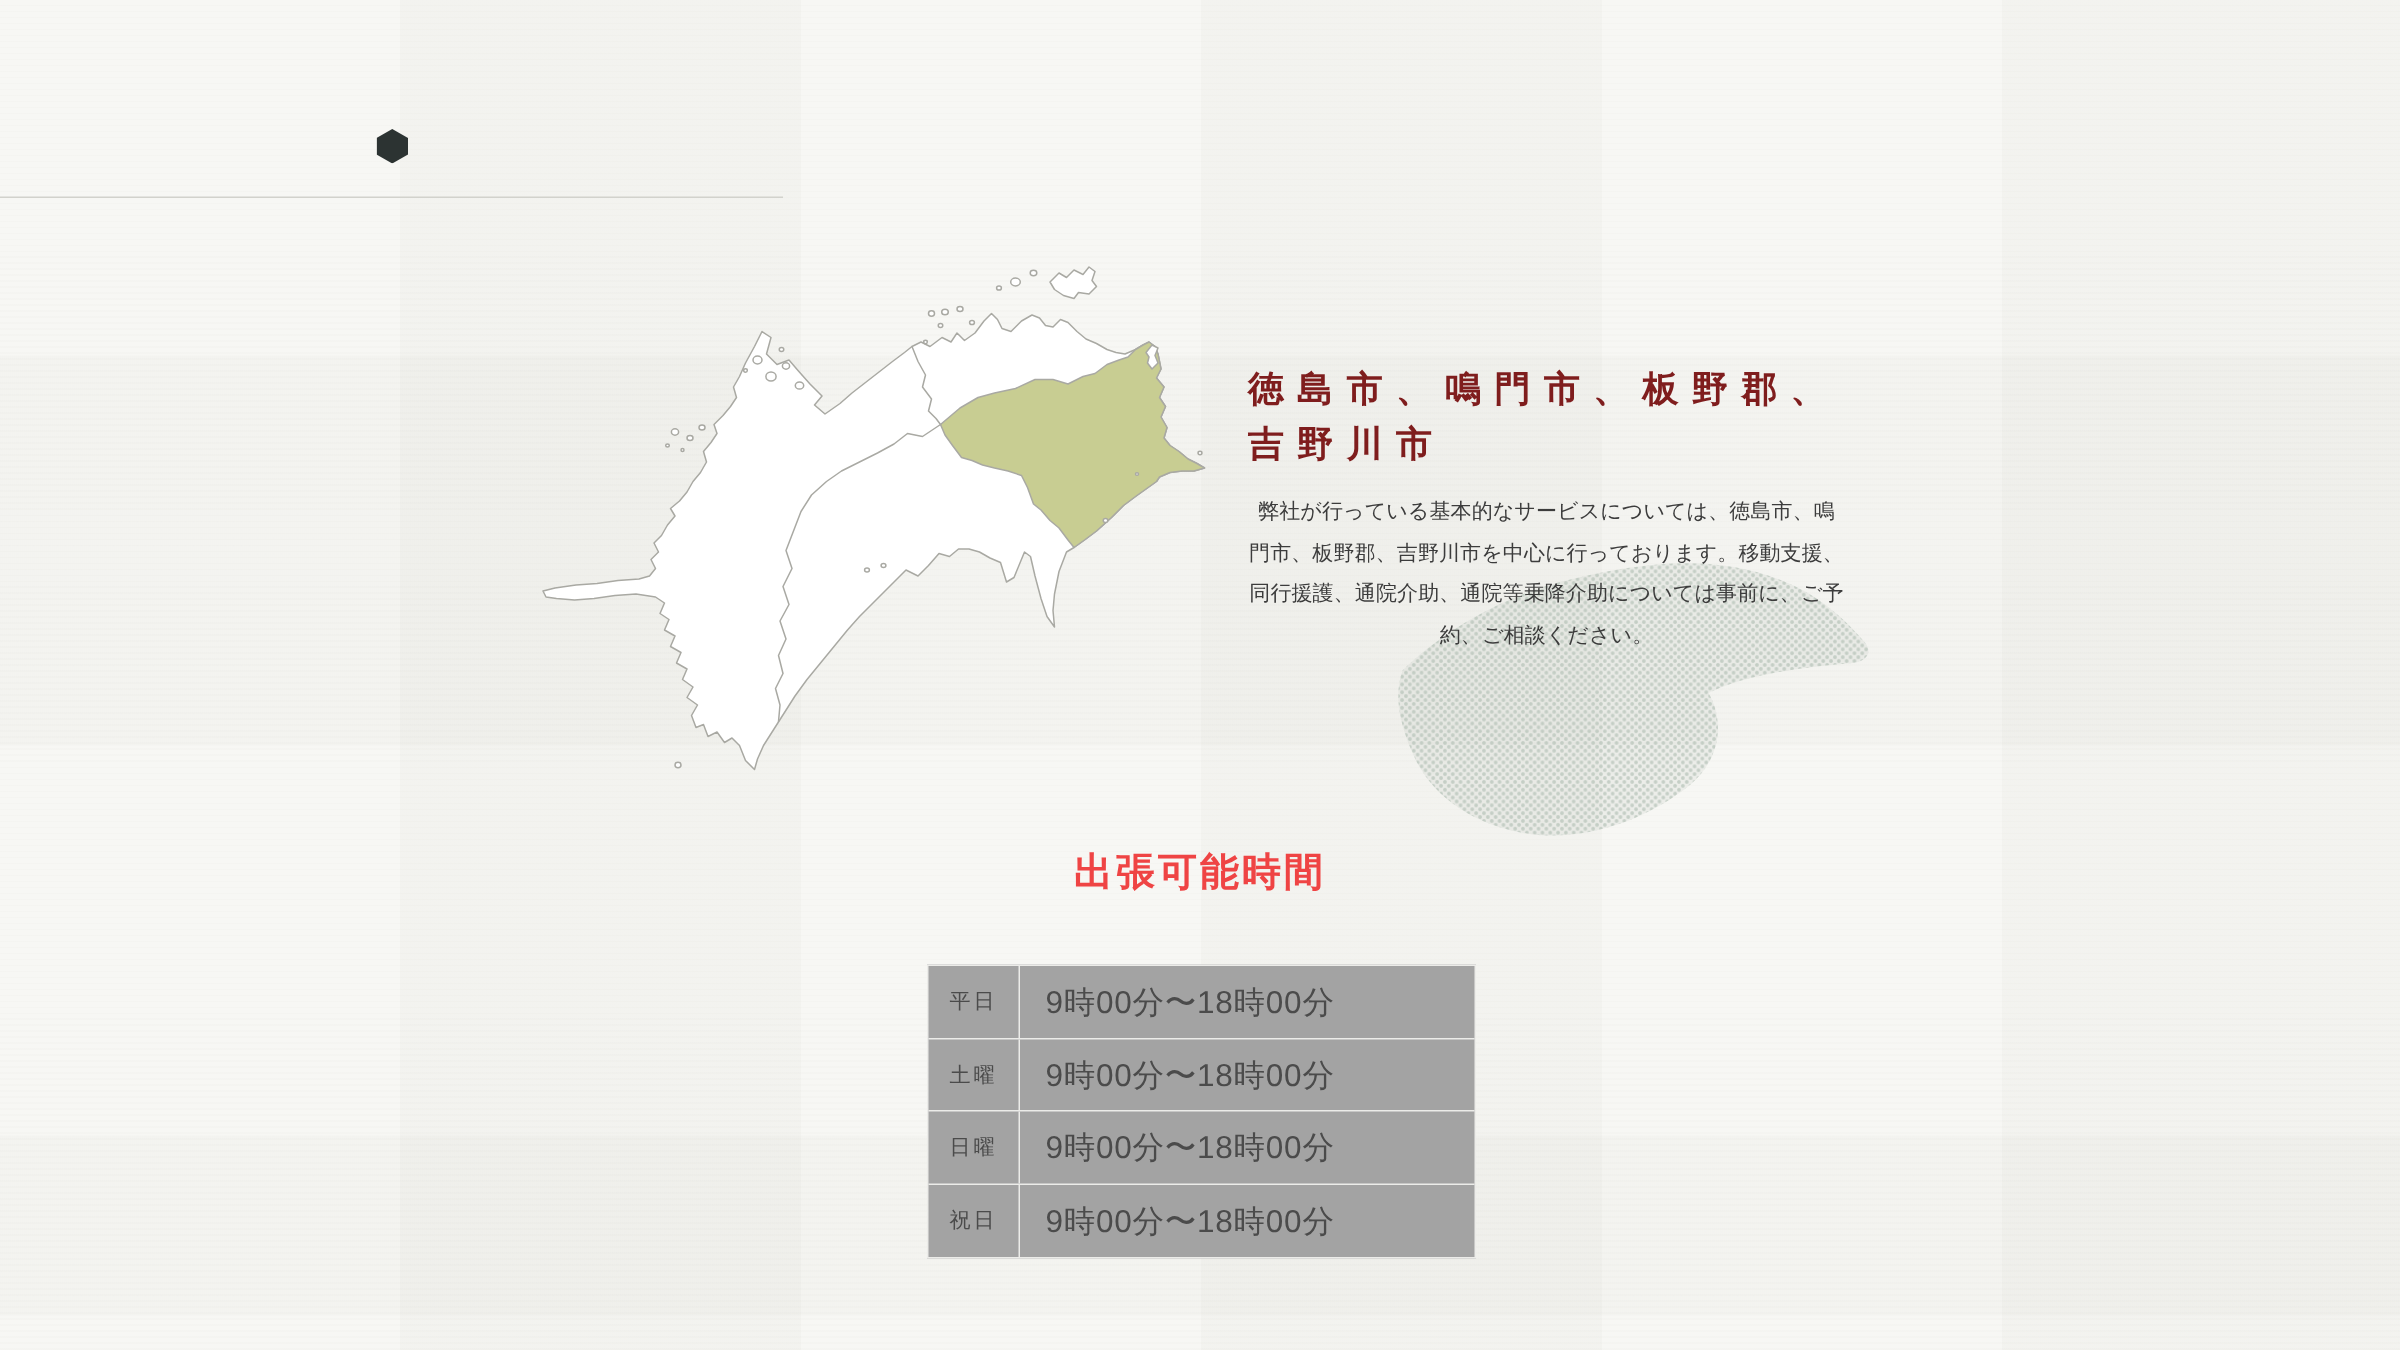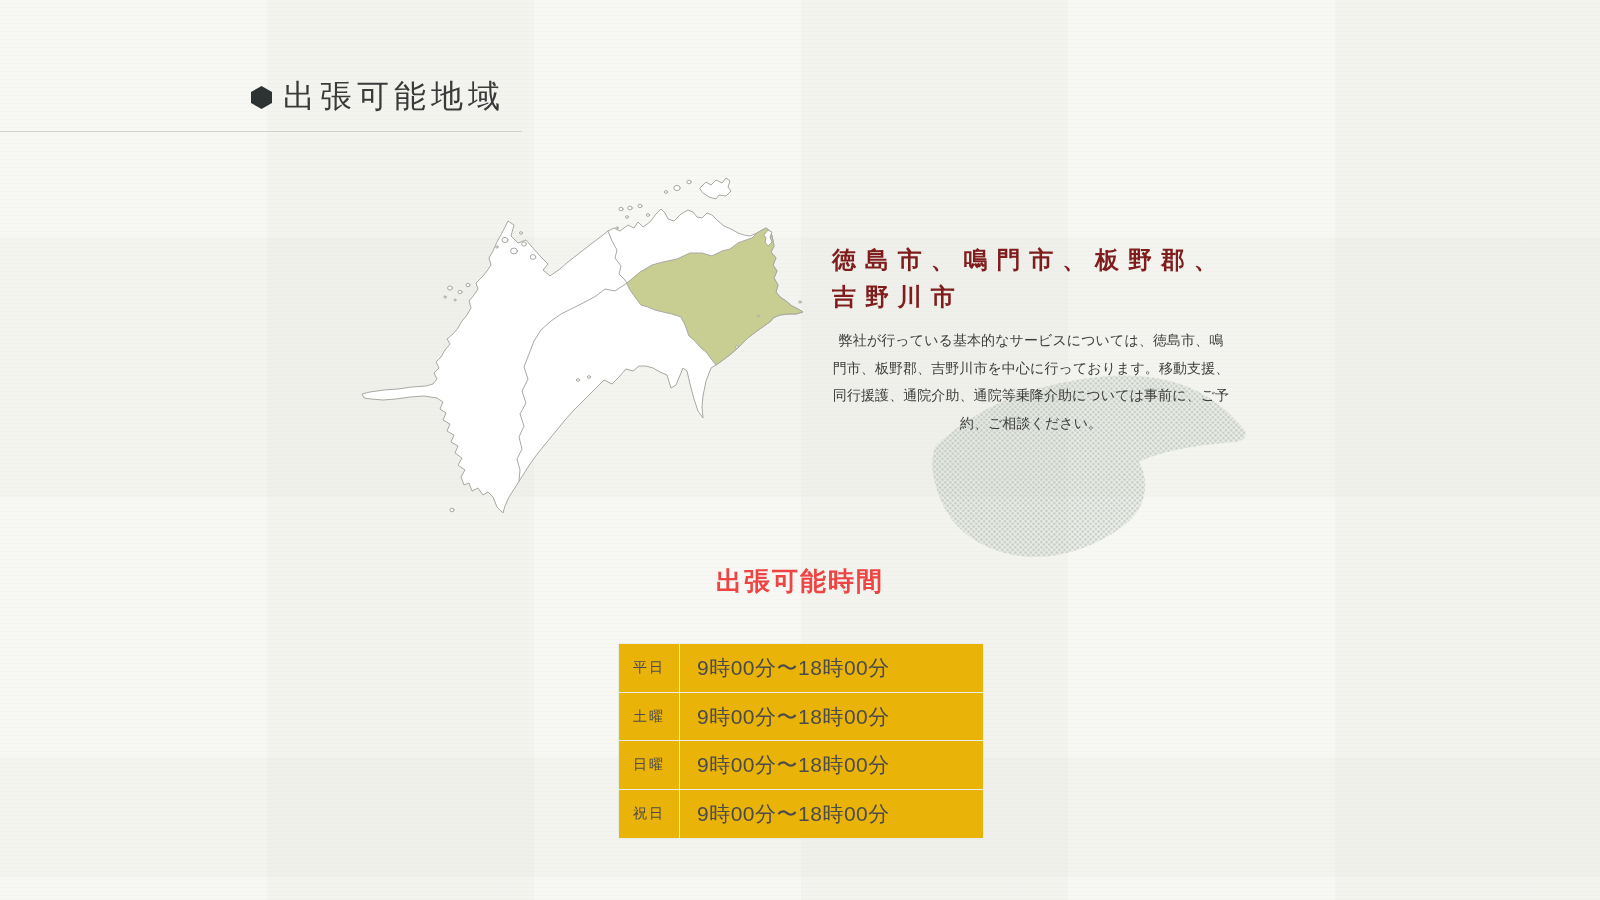--- a/index.html
+++ b/index.html
@@ -48,21 +48,21 @@
     text-align:center;word-break:normal;line-break:strict;
   }
 
   
   .hours-title{
     position:absolute;left:600px;top:565px;width:400px;margin:0;text-align:center;
     font-size:26px;line-height:32px;font-weight:800;color:#ef4444;letter-spacing:2px;z-index:5;
   }
   .hours-table{
     position:absolute;left:618px;top:643px;width:366px;z-index:5;
-    background:#eab308;border:1px solid #ececE9;border-bottom:1px solid #ececе9;
+    background:#a3a3a3;border:1px solid #ececE9;border-bottom:1px solid #ececе9;
     box-sizing:border-box;
   }
   .hours-row{
     display:grid;grid-template-columns:61px 1fr;height:47.7px;
     border-bottom:1px solid #ececе9;border-bottom:1px solid #ecece9;
   }
   .hours-row:last-child{border-bottom:none;}
   .hours-day{
     display:flex;align-items:center;justify-content:center;
     border-right:1px solid #ecece9;
@@ -157,21 +157,20 @@
         <ellipse fill="#ffffff" cx="589" cy="377" rx="1.6" ry="1.3"></ellipse>
         <ellipse fill="#ffffff" cx="737" cy="347" rx="1.5" ry="1.3"></ellipse>
         <ellipse fill="#ffffff" cx="800" cy="302" rx="1.3" ry="1.1"></ellipse>
         <ellipse fill="#ffffff" cx="758" cy="316" rx="1" ry="0.9"></ellipse>
       </g>
     </svg>
   </div>
 
   <div class="sec-head">
     <span class="hexagon"></span>
-    <h2 class="sec-title">出張可能地域</h2>
     <div class="divider"></div>
   </div>
 
   <div class="area-col">
     <h3 class="area-heading">徳島市、鳴門市、板野郡、吉野川市</h3>
     <p class="area-desc">弊社が行っている基本的なサービスについては、徳島市、鳴門市、板野郡、吉野川市を中心に行っております。移動支援、同行援護、通院介助、通院等乗降介助については事前に、ご予約、ご相談ください。</p>
   </div>
 
   <h3 class="hours-title">出張可能時間</h3>
 

